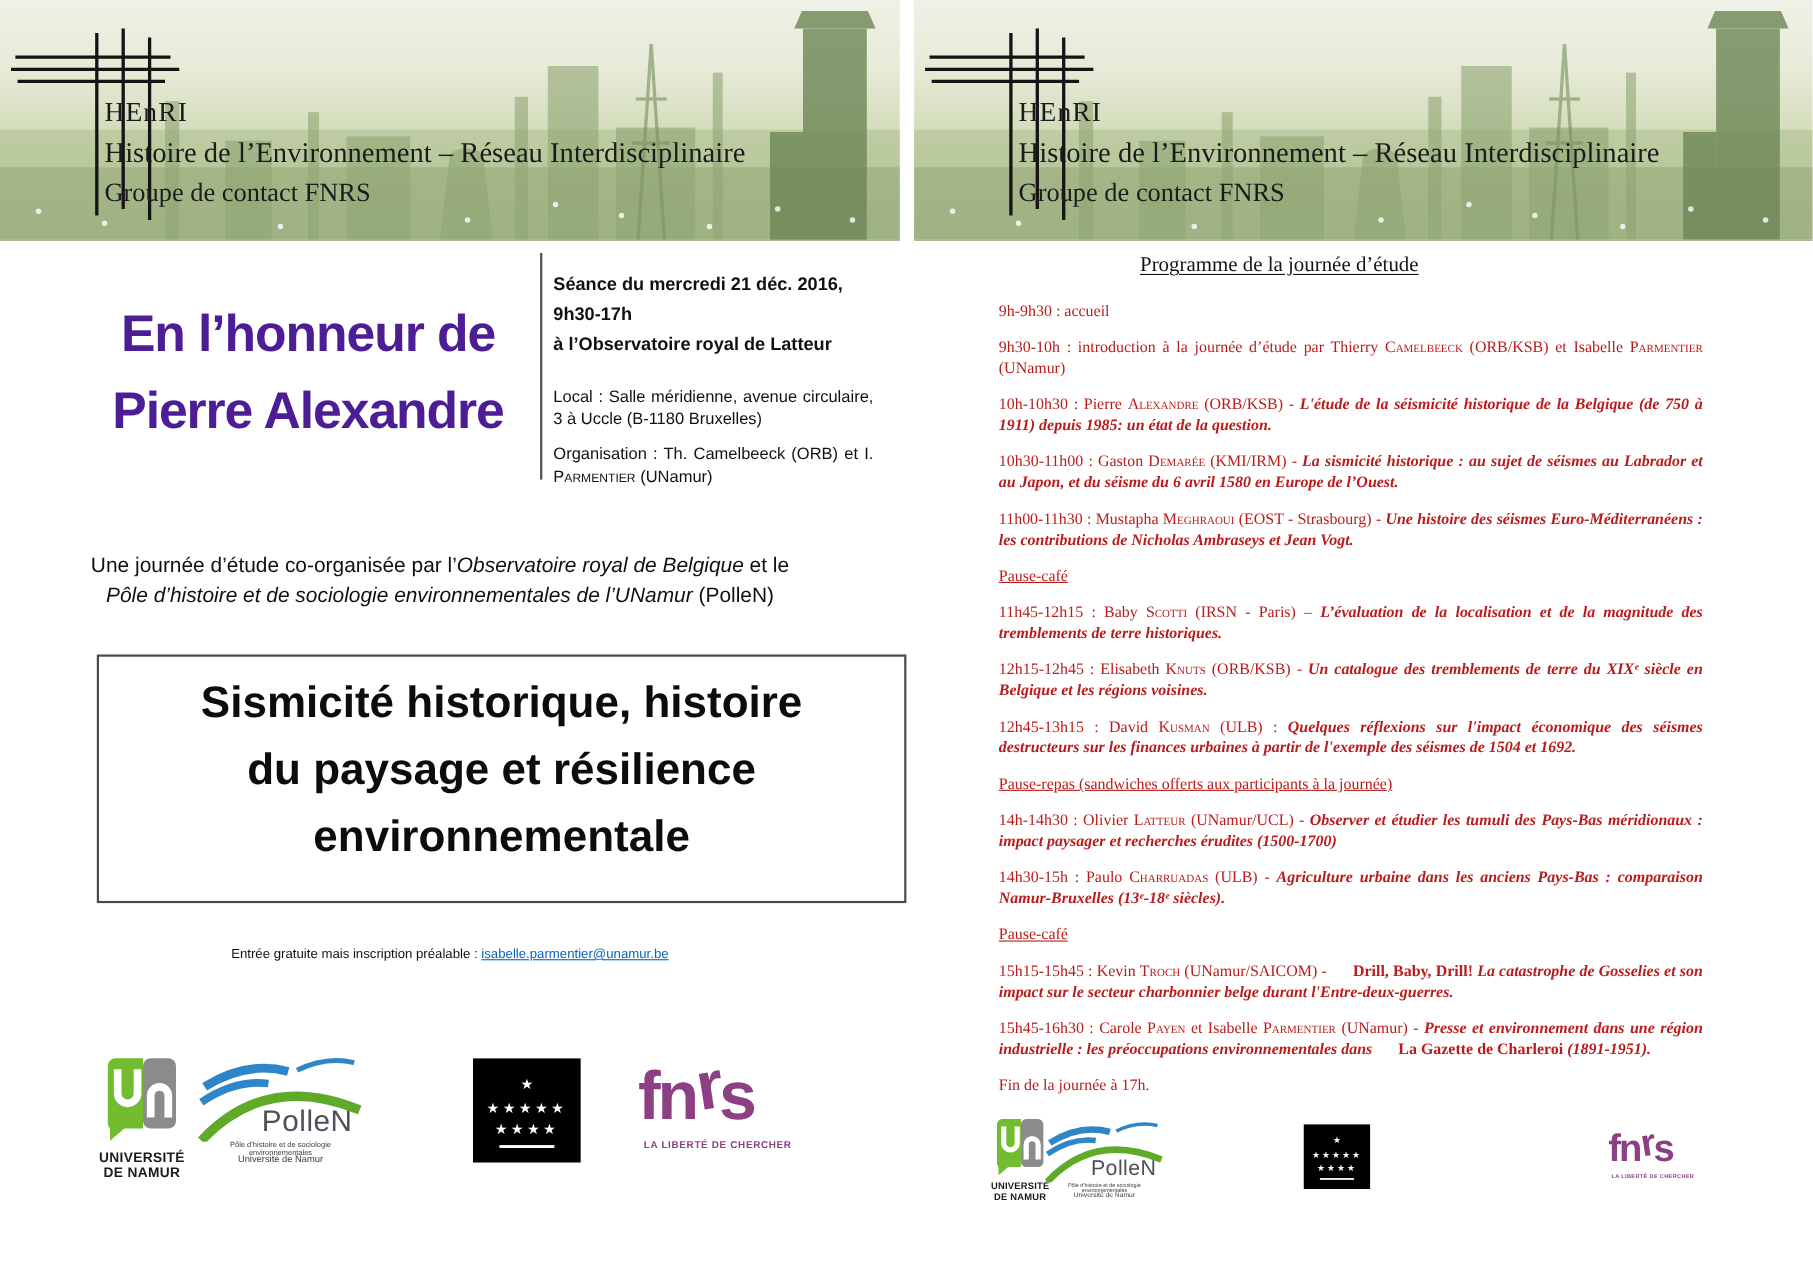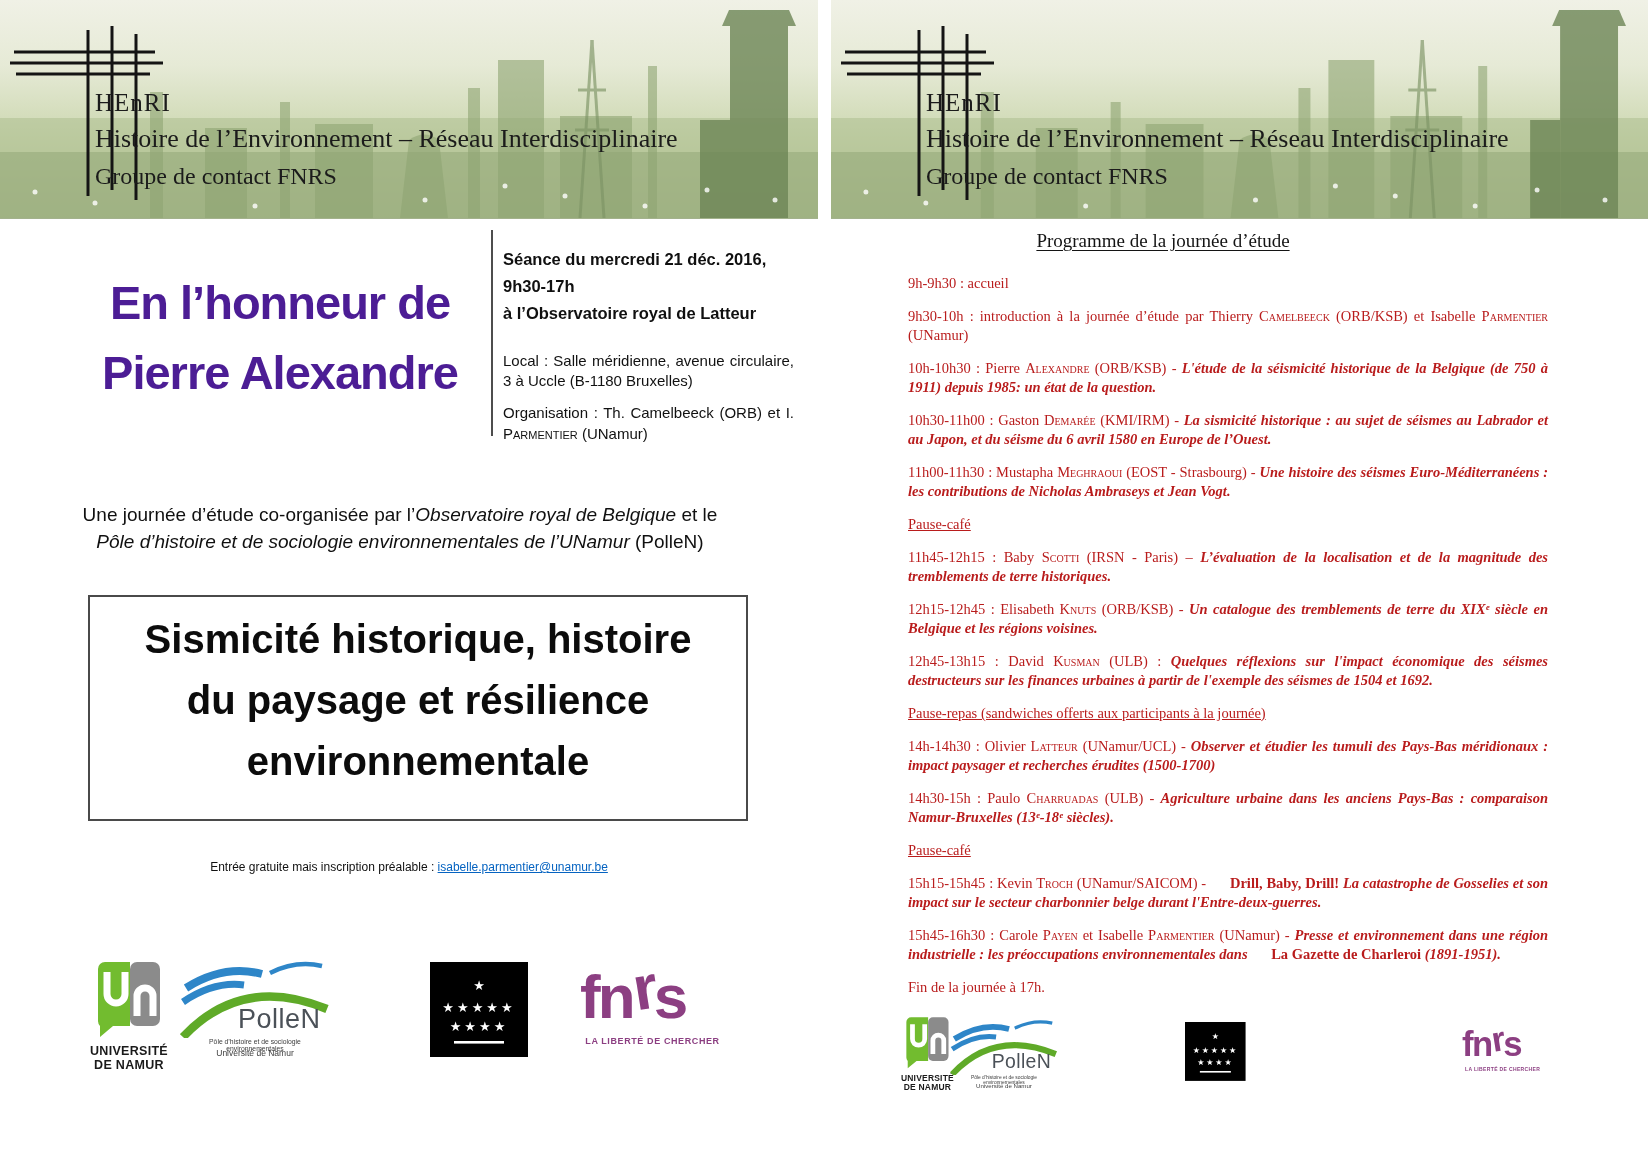--- a/index.html
+++ b/index.html
@@ -33,21 +33,21 @@
   .v-divider { position:absolute; left:491px; top:230px; width:2px; height:206px; background:#4d4d4d; }
   .session { position:absolute; left:503px; top:246px; width:291px; }
   .session .when { font-weight:bold; font-size:16.5px; line-height:27px; color:#101010; }
   .session .local { margin-top:24px; font-size:15px; line-height:20px; text-align:justify; }
   .session .org   { margin-top:11px; font-size:15px; line-height:21px; text-align:justify; }
   .intro {
     position:absolute; left:70px; top:474px; width:660px; text-align:center;
     font-size:19px; line-height:26.5px; color:#101010;margin-top:28px;
   }
   .main-box {
-    position:absolute; left:88px; top:595px; width:660px; height:226px;
+    position:absolute; left:88px; top:595px; width:736px; height:226px;
     border:2px solid #4a4a4a; box-sizing:border-box; background:#fff;
   }
   .main-box .box-title {
     margin-top:12px; text-align:center; font-size:40px; line-height:61px;
     font-weight:bold; color:#0c0c0c;
   }
   .registration { position:absolute; left:0; top:860px; width:818px; text-align:center; font-size:12px; }
 
   
   .seg-p  { }

